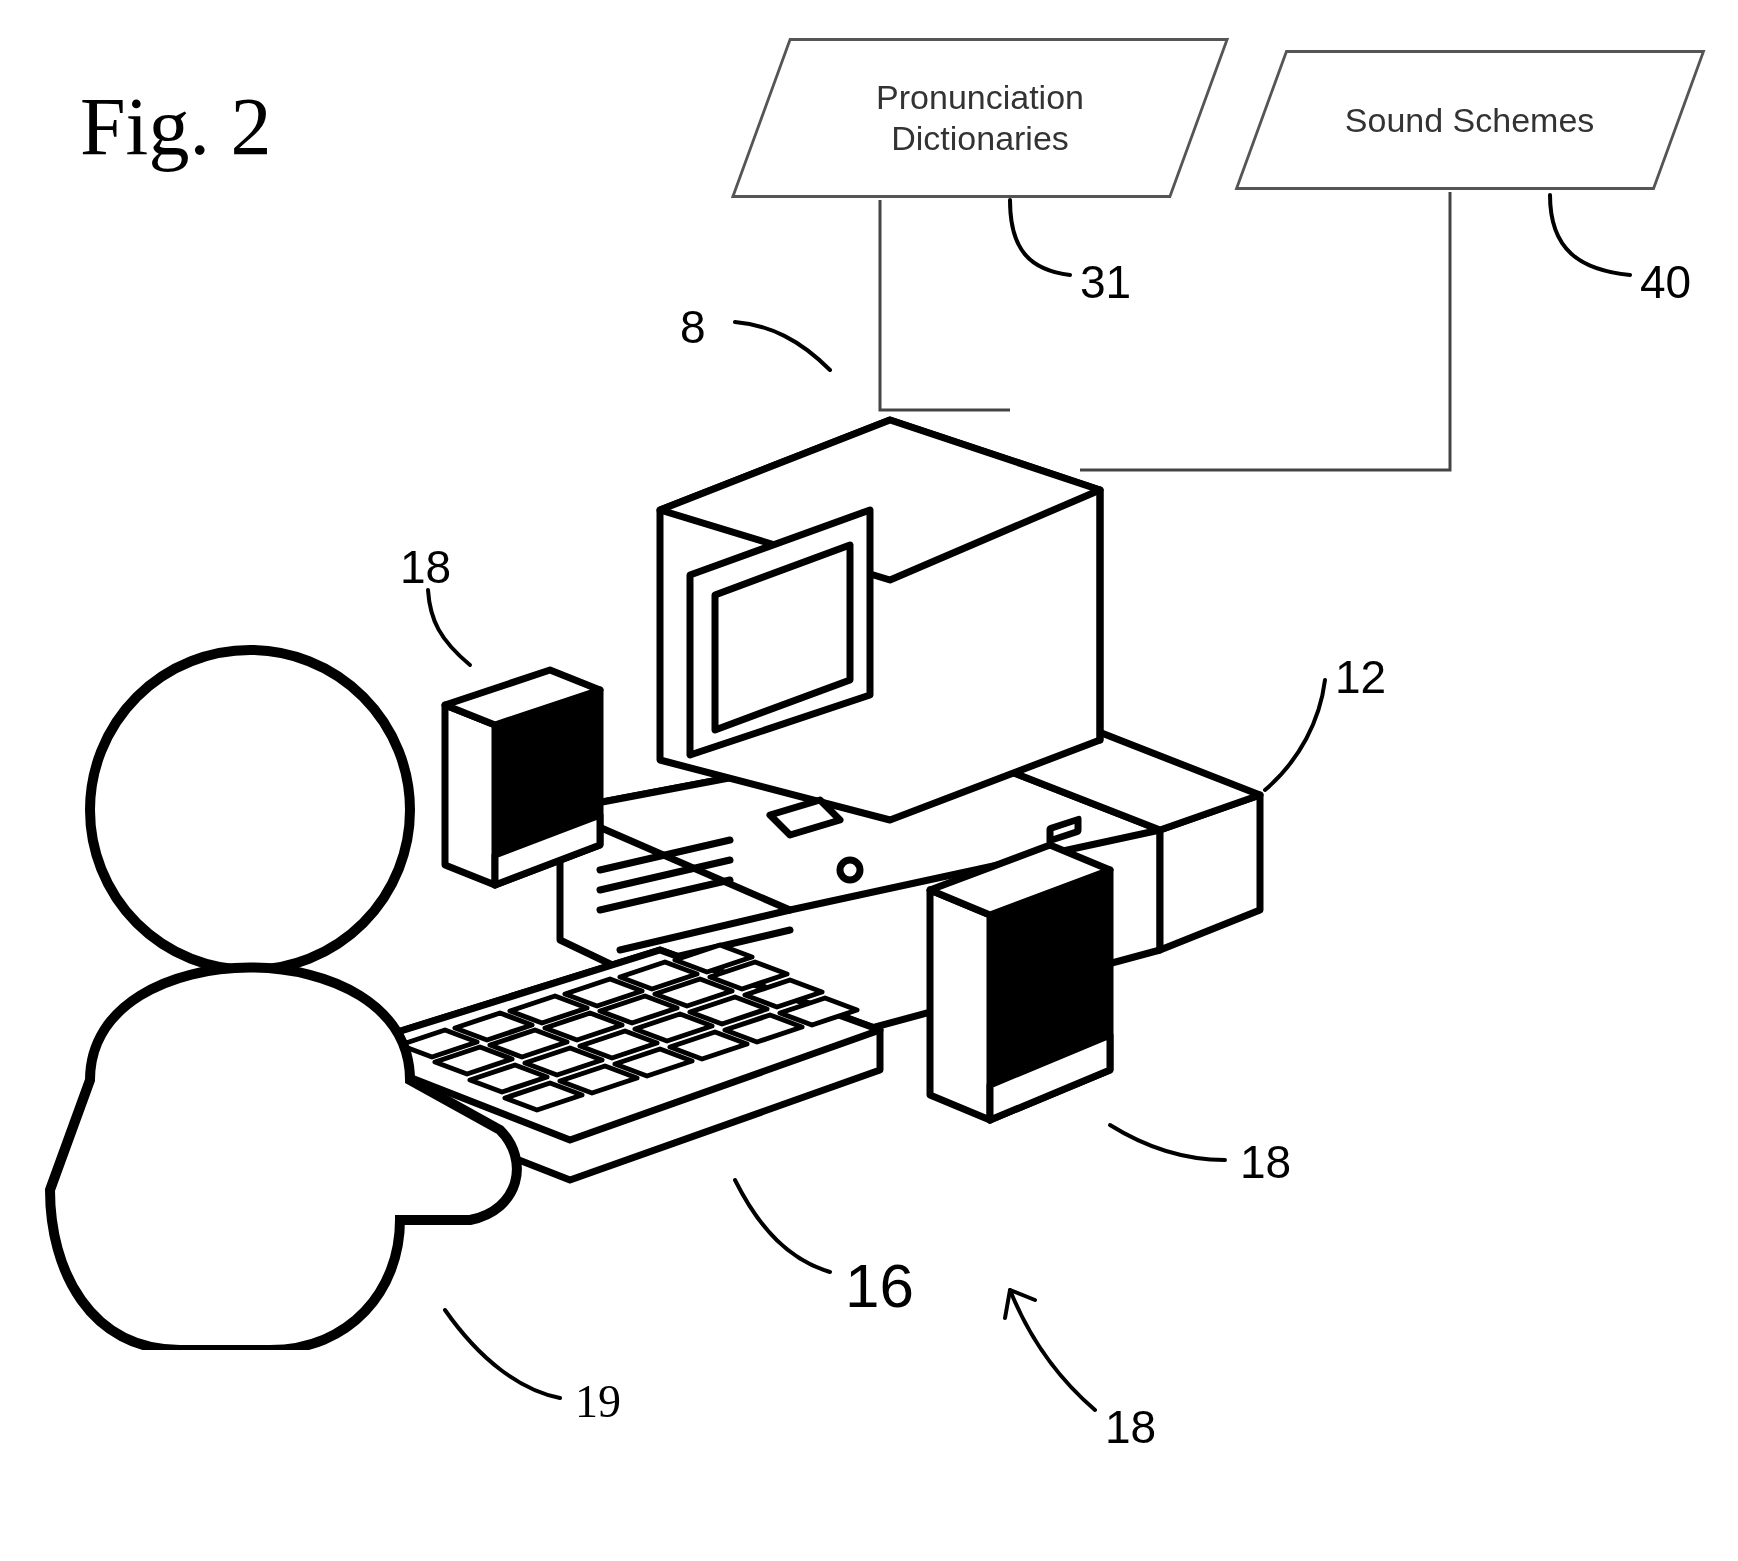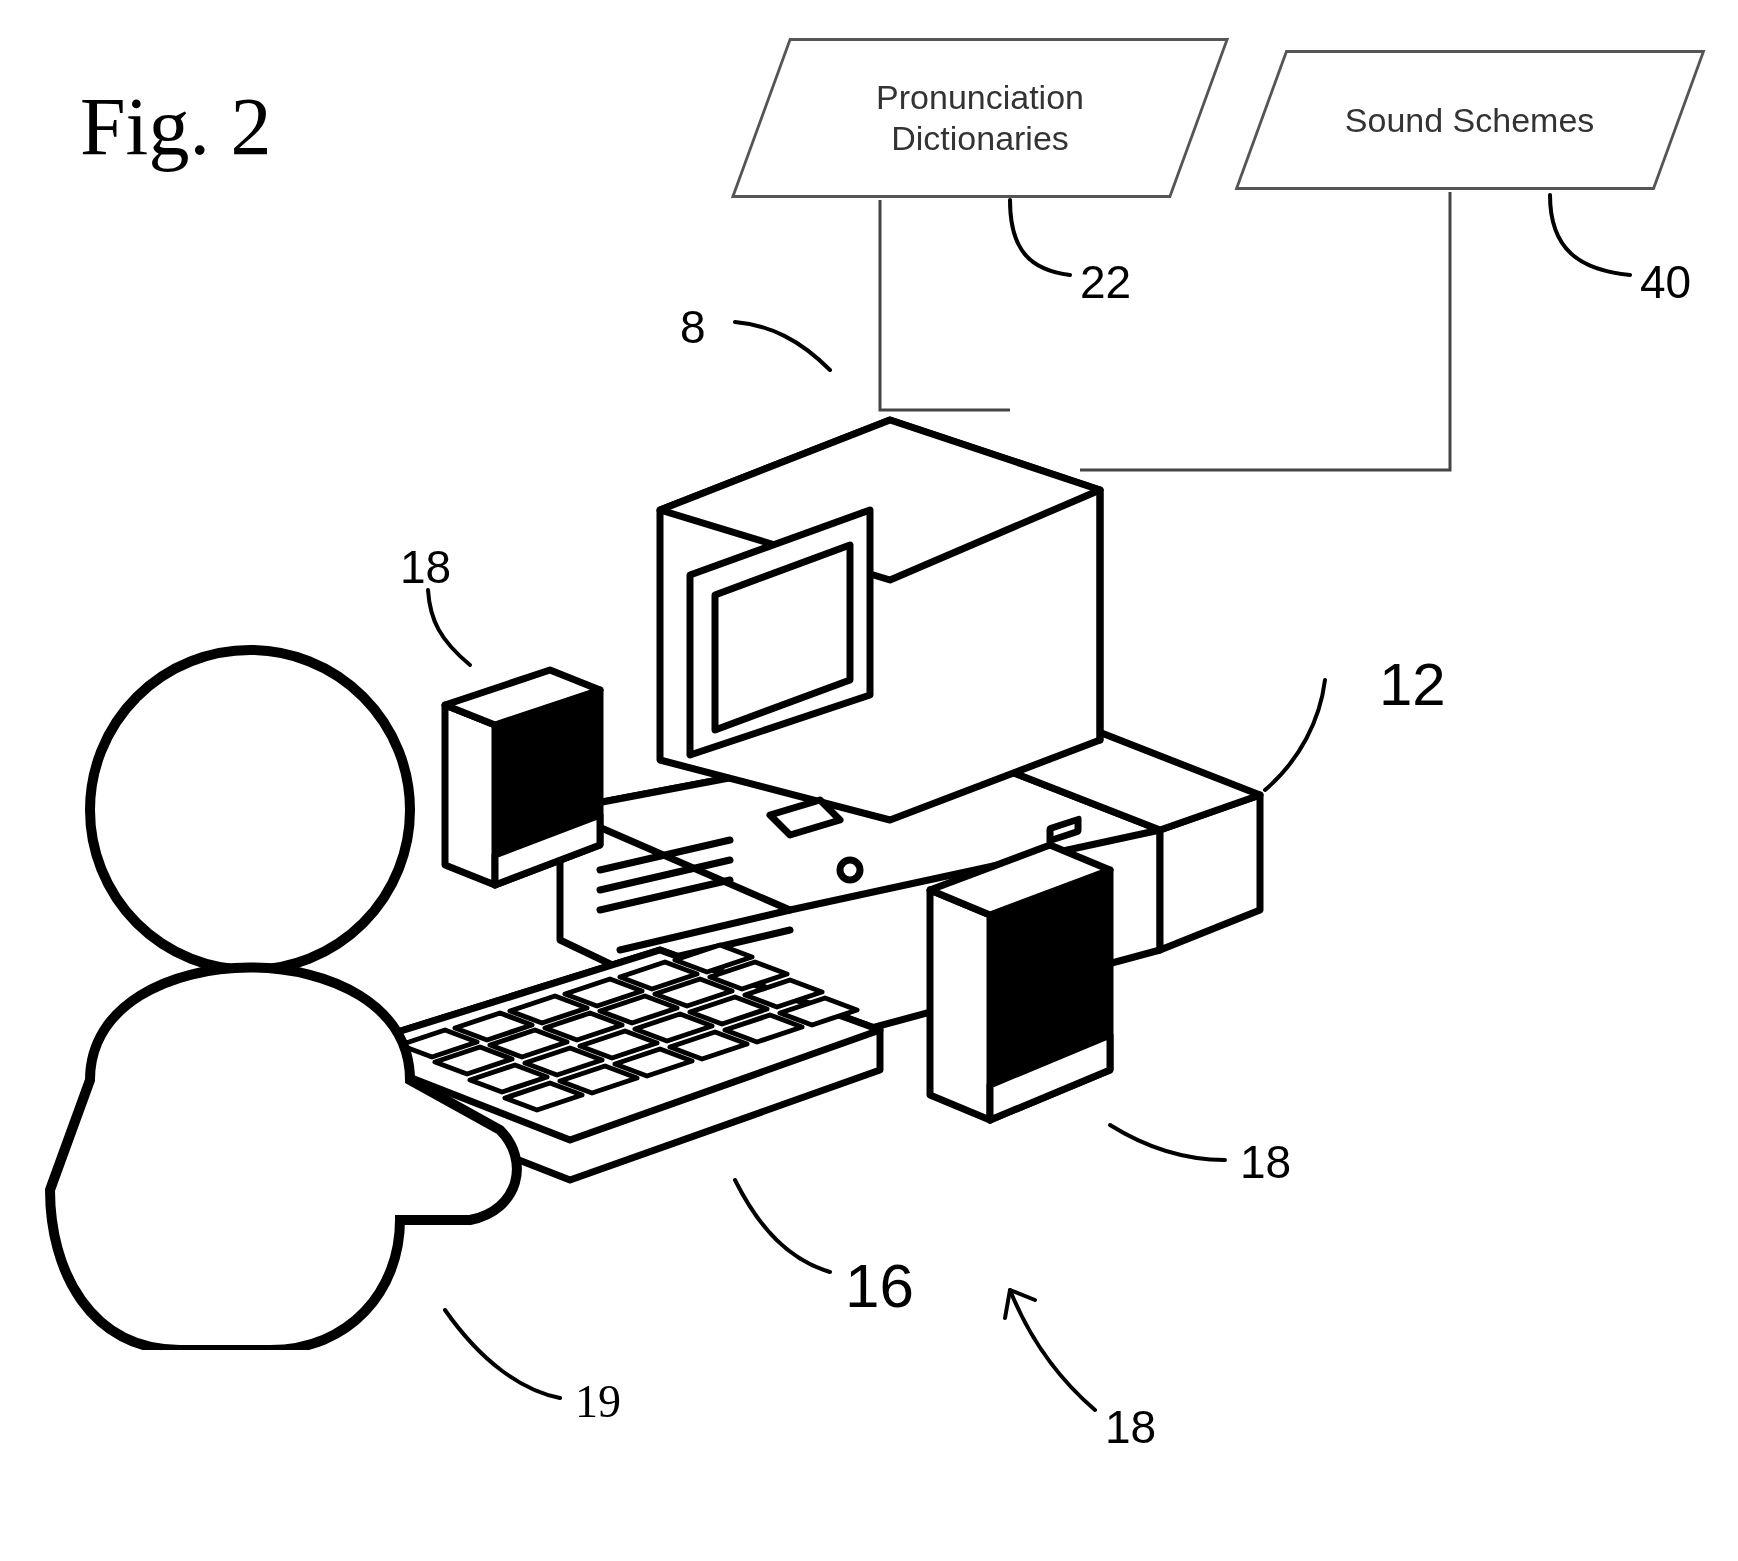--- a/index.html
+++ b/index.html
@@ -186,23 +186,23 @@
 
       <path d="M 735 1180 C 760 1230 790 1260 830 1272"></path>
 
       <path d="M 445 1310 C 480 1360 520 1390 560 1398"></path>
 
       <path d="M 1095 1410 C 1060 1380 1030 1340 1010 1290"></path>
       <path d="M 1010 1290 l 25 10 M 1010 1290 l -5 28"></path>
     </g>
   </svg>
 
-  <div class="num-label" style="left:1080px; top:255px; font-size:46px;">22</div>
+  <div class="num-label" style="left:1080px; top:255px; font-size:46px;">31</div>
   <div class="num-label" style="left:1640px; top:255px; font-size:46px;">40</div>
   <div class="num-label" style="left:680px; top:300px; font-size:46px;">8</div>
   <div class="num-label" style="left:400px; top:540px; font-size:46px;">18</div>
-  <div class="num-label" style="left:1335px; top:650px; font-size:60px;margin-left:44px;">12</div>
+  <div class="num-label" style="left:1335px; top:650px; font-size:46px;">12</div>
   <div class="num-label" style="left:1240px; top:1135px; font-size:46px;">18</div>
   <div class="num-label" style="left:845px; top:1250px; font-size:62px;">16</div>
   <div class="num-label" style="left:575px; top:1375px; font-size:46px;font-family:Liberation Serif, serif;">19</div>
   <div class="num-label" style="left:1105px; top:1400px; font-size:46px;">18</div>
 
 </div>
 
 </body></html>

